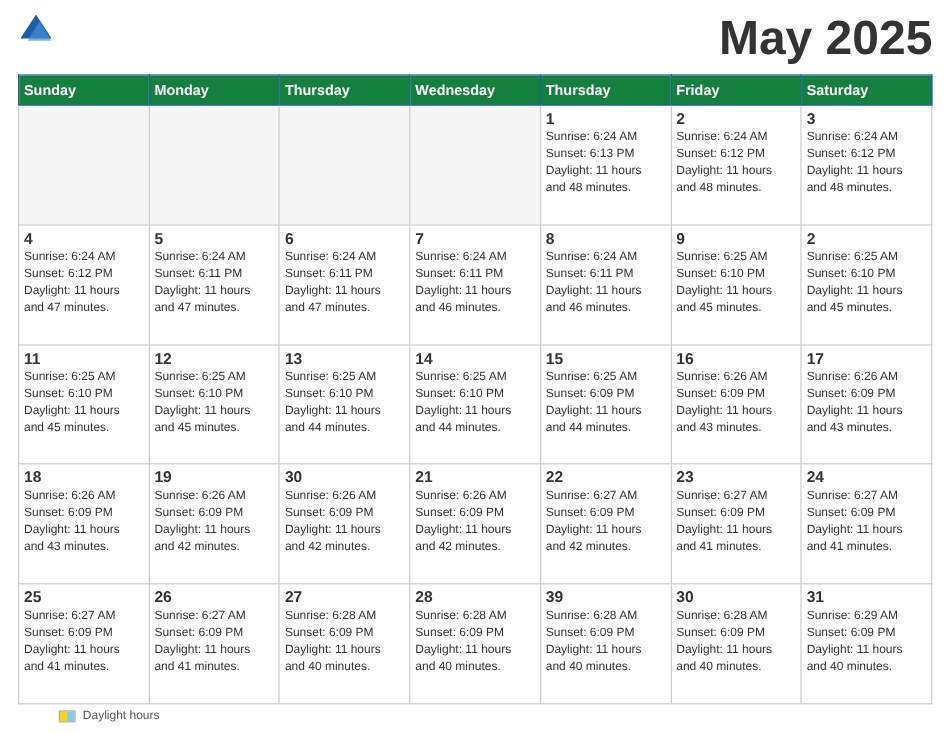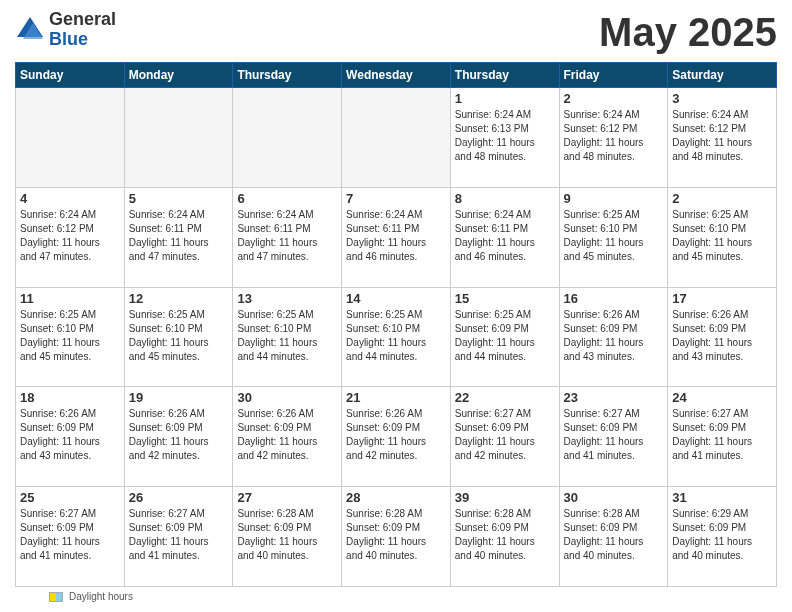--- a/index.html
+++ b/index.html
@@ -61,21 +61,21 @@
       color: #555;
     }
     .calendar {
       flex: 1;
       border: 1px solid #ccc;
       border-collapse: collapse;
       width: 100%;
       table-layout: fixed;
     }
     .calendar th {
-      background: #0c4a6e;
+      background: #15803d;
       color: #fff;
       font-size: 12px;
       font-weight: bold;
       padding: 5px 4px;
       text-align: left;
       border: 1px solid #1a5fa8;
     }
     .calendar td {
       border: 1px solid #ccc;
       vertical-align: top;
@@ -120,24 +120,20 @@
 </head>
 <body>
 
 <div class="page">
   <div class="header">
     <div class="logo">
       <svg class="logo-icon" viewBox="0 0 30 30">
         <polygon points="15,2 28,22 2,22" fill="#1a5fa8"></polygon>
         <polygon points="18,8 28,24 8,24" fill="#4a90d9" opacity="0.7"></polygon>
       </svg>
-      <div class="logo-text">
-        <span class="logo-general">General</span>
-        <span class="logo-blue">Blue</span>
-      </div>
     </div>
     <div class="title-block">
       <div class="main-title">May 2025</div>
     </div>
   </div>
 
   <table class="calendar" id="cal-table">
     <thead>
       <tr id="cal-header">
           <th>Sunday</th>

